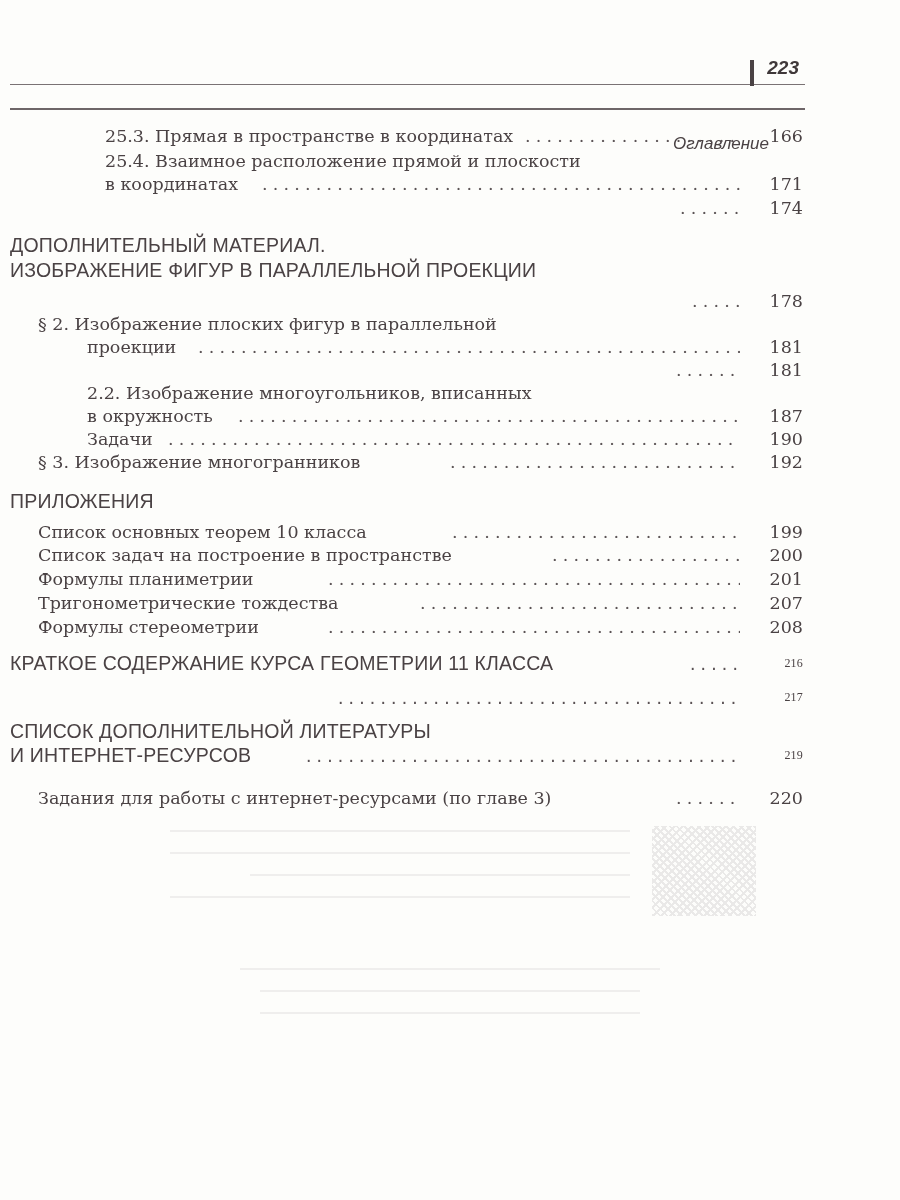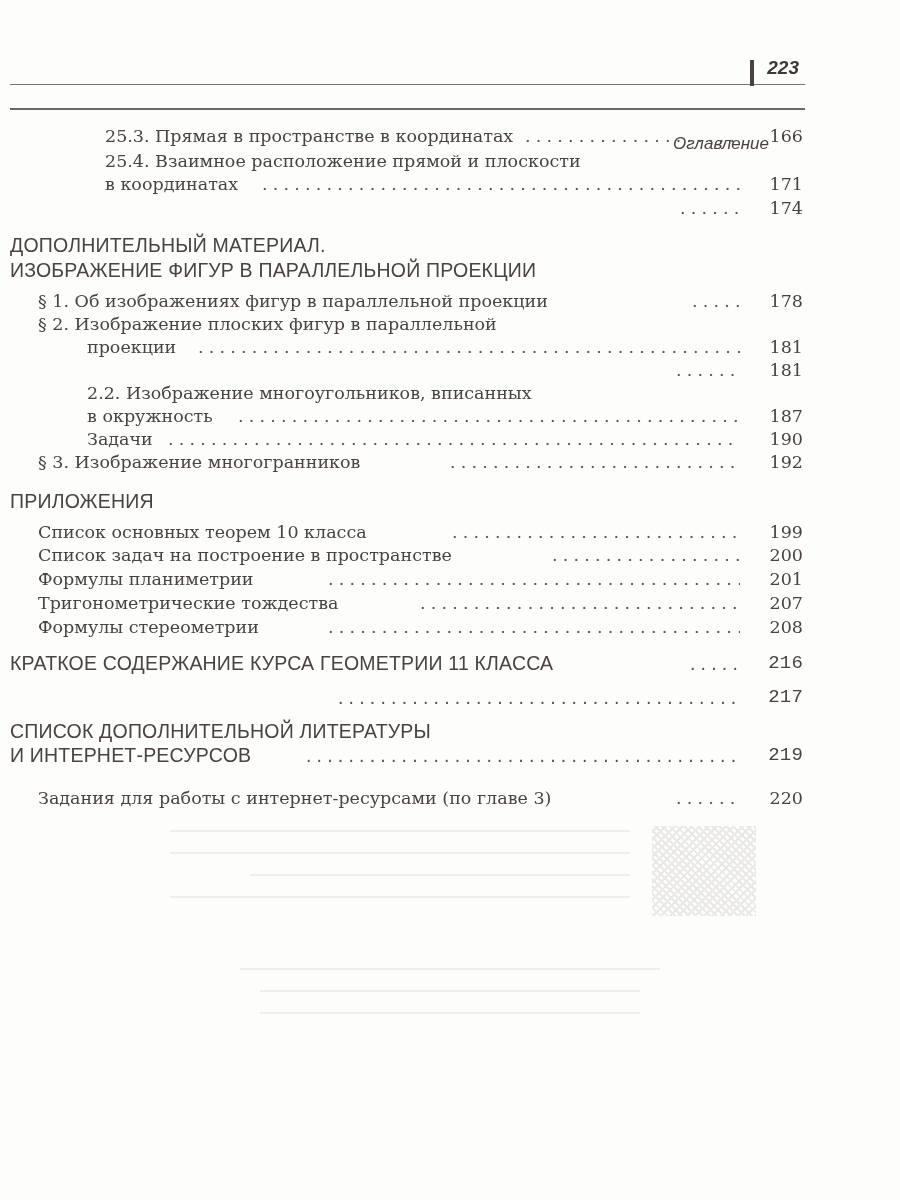--- a/index.html
+++ b/index.html
@@ -30,21 +30,21 @@
     position: absolute; left: 0; width: 900px; height: 26px;
     font-size: 17.5px; line-height: 26px; white-space: nowrap;
   }
   .row .text { position: absolute; top: 0; }
   .row .leader {
     position: absolute; top: 0; overflow: hidden;
     letter-spacing: 5.2px; color: #5a5254;
   }
   .row .pg { position: absolute; top: 0; right: 97px; text-align: right; }
   .sans { font-family: "Liberation Sans", sans-serif; font-size: 19.5px; letter-spacing: 0.2px; }
-  .sans-pg { font-family: Liberation Mono, monospace; font-size: 19px; }
+  .sans-pg { font-family: Liberation Serif, serif; font-size: 12px; }
 
   .bleed { position: absolute; opacity: 0.09; }
   .bleed-line { position: absolute; height: 2px; background: #6e6668; }
   .bleed-qr {
     position: absolute; left: 652px; top: 826px; width: 104px; height: 90px;
     background: repeating-linear-gradient(45deg, #9a9294 0 2px, transparent 2px 5px),
                 repeating-linear-gradient(-45deg, #9a9294 0 2px, transparent 2px 6px);
     opacity: 0.18;
   }
 </style>
@@ -79,21 +79,20 @@
     <span class="pg">174</span>
   </div>
 
   <div class="row sans" style="top:232px">
     <span class="text" style="left:10px">ДОПОЛНИТЕЛЬНЫЙ МАТЕРИАЛ.</span>
   </div>
   <div class="row sans" style="top:257px">
     <span class="text" style="left:10px">ИЗОБРАЖЕНИЕ ФИГУР В ПАРАЛЛЕЛЬНОЙ ПРОЕКЦИИ</span>
   </div>
   <div class="row" style="top:288px">
-    <span class="text" style="left:38px">§ 1. Об изображениях фигур в параллельной проекции</span>
     <span class="leader" style="left:692px;width:48px">........</span>
     <span class="pg">178</span>
   </div>
   <div class="row" style="top:311px">
     <span class="text" style="left:38px">§ 2. Изображение плоских фигур в параллельной</span>
   </div>
   <div class="row" style="top:334px">
     <span class="text" style="left:87px">проекции</span>
     <span class="leader" style="left:198px;width:542px">....................................................................................</span>
     <span class="pg">181</span>

